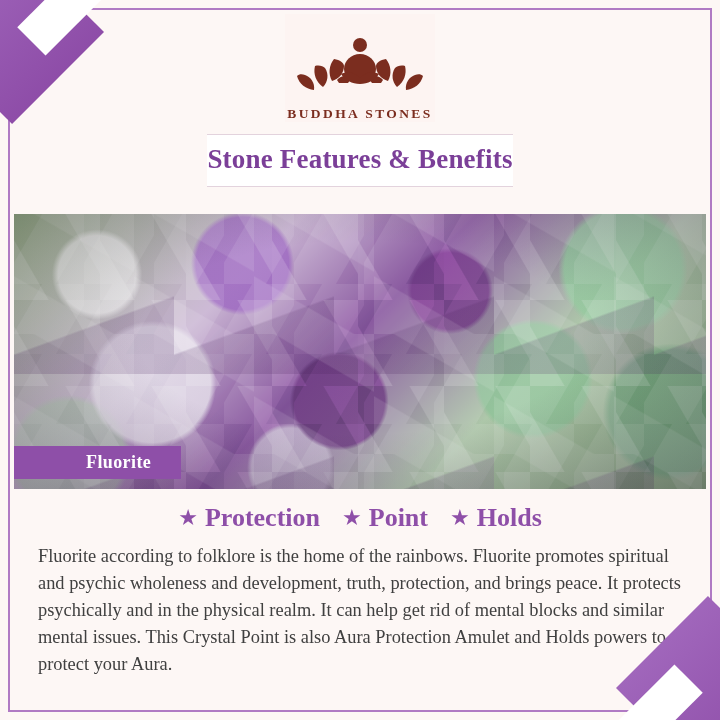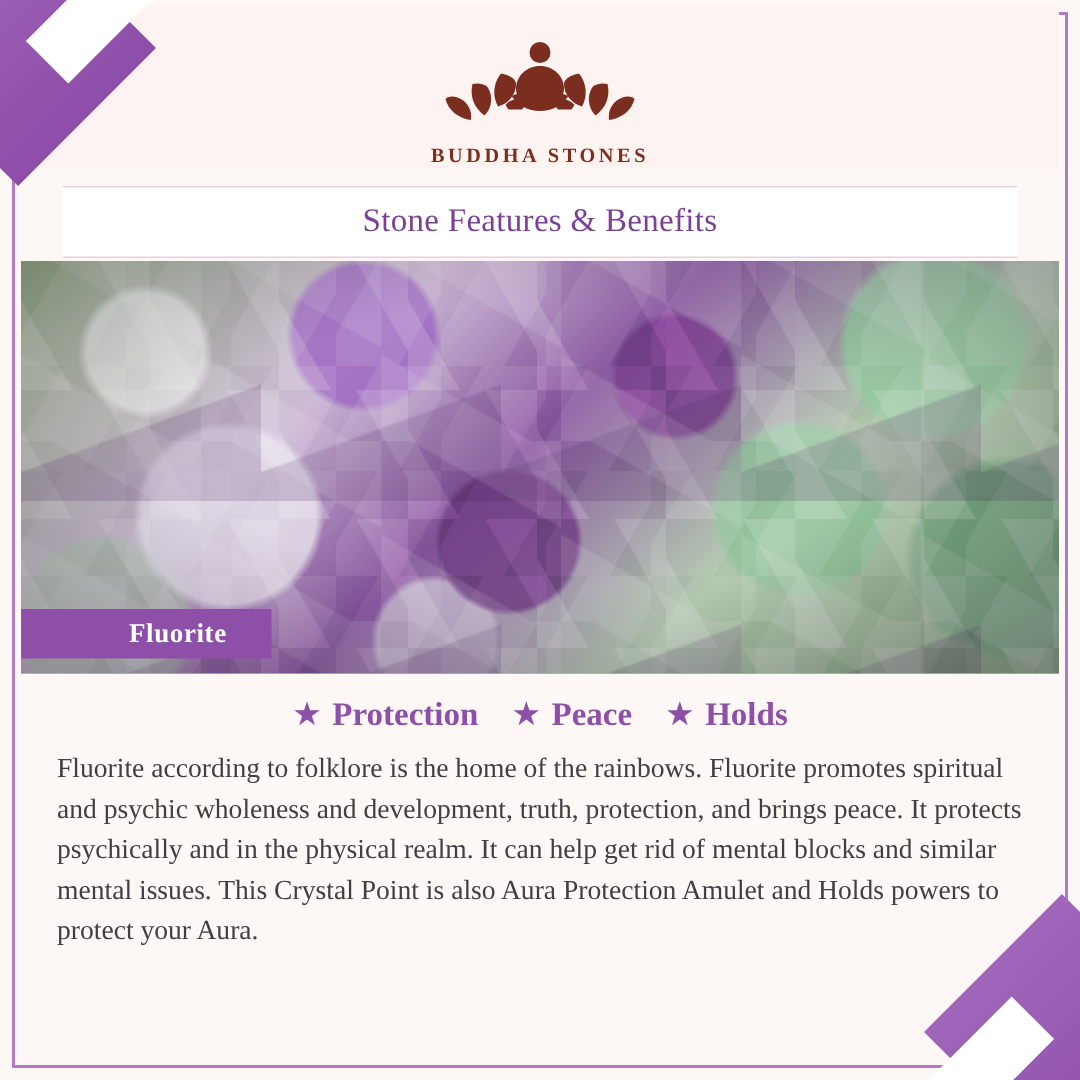--- a/index.html
+++ b/index.html
@@ -51,25 +51,26 @@
   .frame {
     position: absolute;
     inset: 8px;
     border: 2px solid #b07ac4;
     z-index: 2;
     pointer-events: none;
   }
 
   .inner {
     position: absolute;
-    left: 14px; top: 4px;
+    left: 14px; top: 14px;
     width: 692px; height: 692px;
     z-index: 3;
     display: flex;
     flex-direction: column;
+    align-items: center;
   }
 
   
   .brand {
     padding-top: 14px;
     text-align: center;
     background: #fdf4f2;
   }
   .lotus-wrap {
     display: flex;
@@ -89,31 +90,31 @@
   
   .title-bar {
     margin: 12px 28px 0 28px;
     background: #ffffff;
     border-top: 1px solid #e3d3dd;
     border-bottom: 1px solid #e3d3dd;
     text-align: center;
     padding: 9px 0 11px 0;
   }
   .title-bar h1 {
-    font-size: 22px;
+    font-size: 27px;
     color: #7b3f98;
-    font-weight: normal;
+    font-weight: bold;
     letter-spacing: 0.2px;
     font-family: "Liberation Serif", serif;
   }
 
   
   .photo {
     position: relative;
-    margin-top: 2px;
+    margin-top: 27px;
     height: 275px;
     width: 692px;
     overflow: hidden;
     background: #6e7f62;
   }
   .photo-bg {
     position: absolute; inset: 0;
     background:
       radial-gradient(circle at 12% 22%, rgba(255,255,255,.55) 0 6%, transparent 7%),
       radial-gradient(circle at 33% 18%, rgba(168,120,200,.85) 0 9%, transparent 10%),
@@ -168,21 +169,21 @@
     padding: 14px 0 6px 0;
   }
   .benefit {
     display: flex;
     align-items: center;
     gap: 7px;
   }
   .benefit .star { color: #8e4fa8; font-size: 22px; line-height: 1; }
   .benefit .txt {
     color: #8e4fa8;
-    font-size: 22px;
+    font-size: 26px;
     font-weight: bold;
     font-family: "Liberation Serif", serif;
   }
 
   
   .desc {
     padding: 4px 24px 0 24px;
     font-size: 18.4px;
     line-height: 27px;
     color: #404040;
@@ -241,21 +242,21 @@
       <div class="stone-label">Fluorite</div>
     </div>
 
     <div class="benefits">
       <div class="benefit">
         <span class="star">★</span>
         <span class="txt">Protection</span>
       </div>
       <div class="benefit">
         <span class="star">★</span>
-        <span class="txt">Peace</span>
+        <span class="txt">Point</span>
       </div>
       <div class="benefit">
         <span class="star">★</span>
         <span class="txt">Holds</span>
       </div>
     </div>
 
     <div class="desc">Fluorite according to folklore is the home of the rainbows. Fluorite promotes spiritual and psychic wholeness and development, truth, protection, and brings peace. It protects psychically and in the physical realm. It can help get rid of mental blocks and similar mental issues. This Crystal Point is also Aura Protection Amulet and Holds powers to protect your Aura.</div>
 
   </div>

